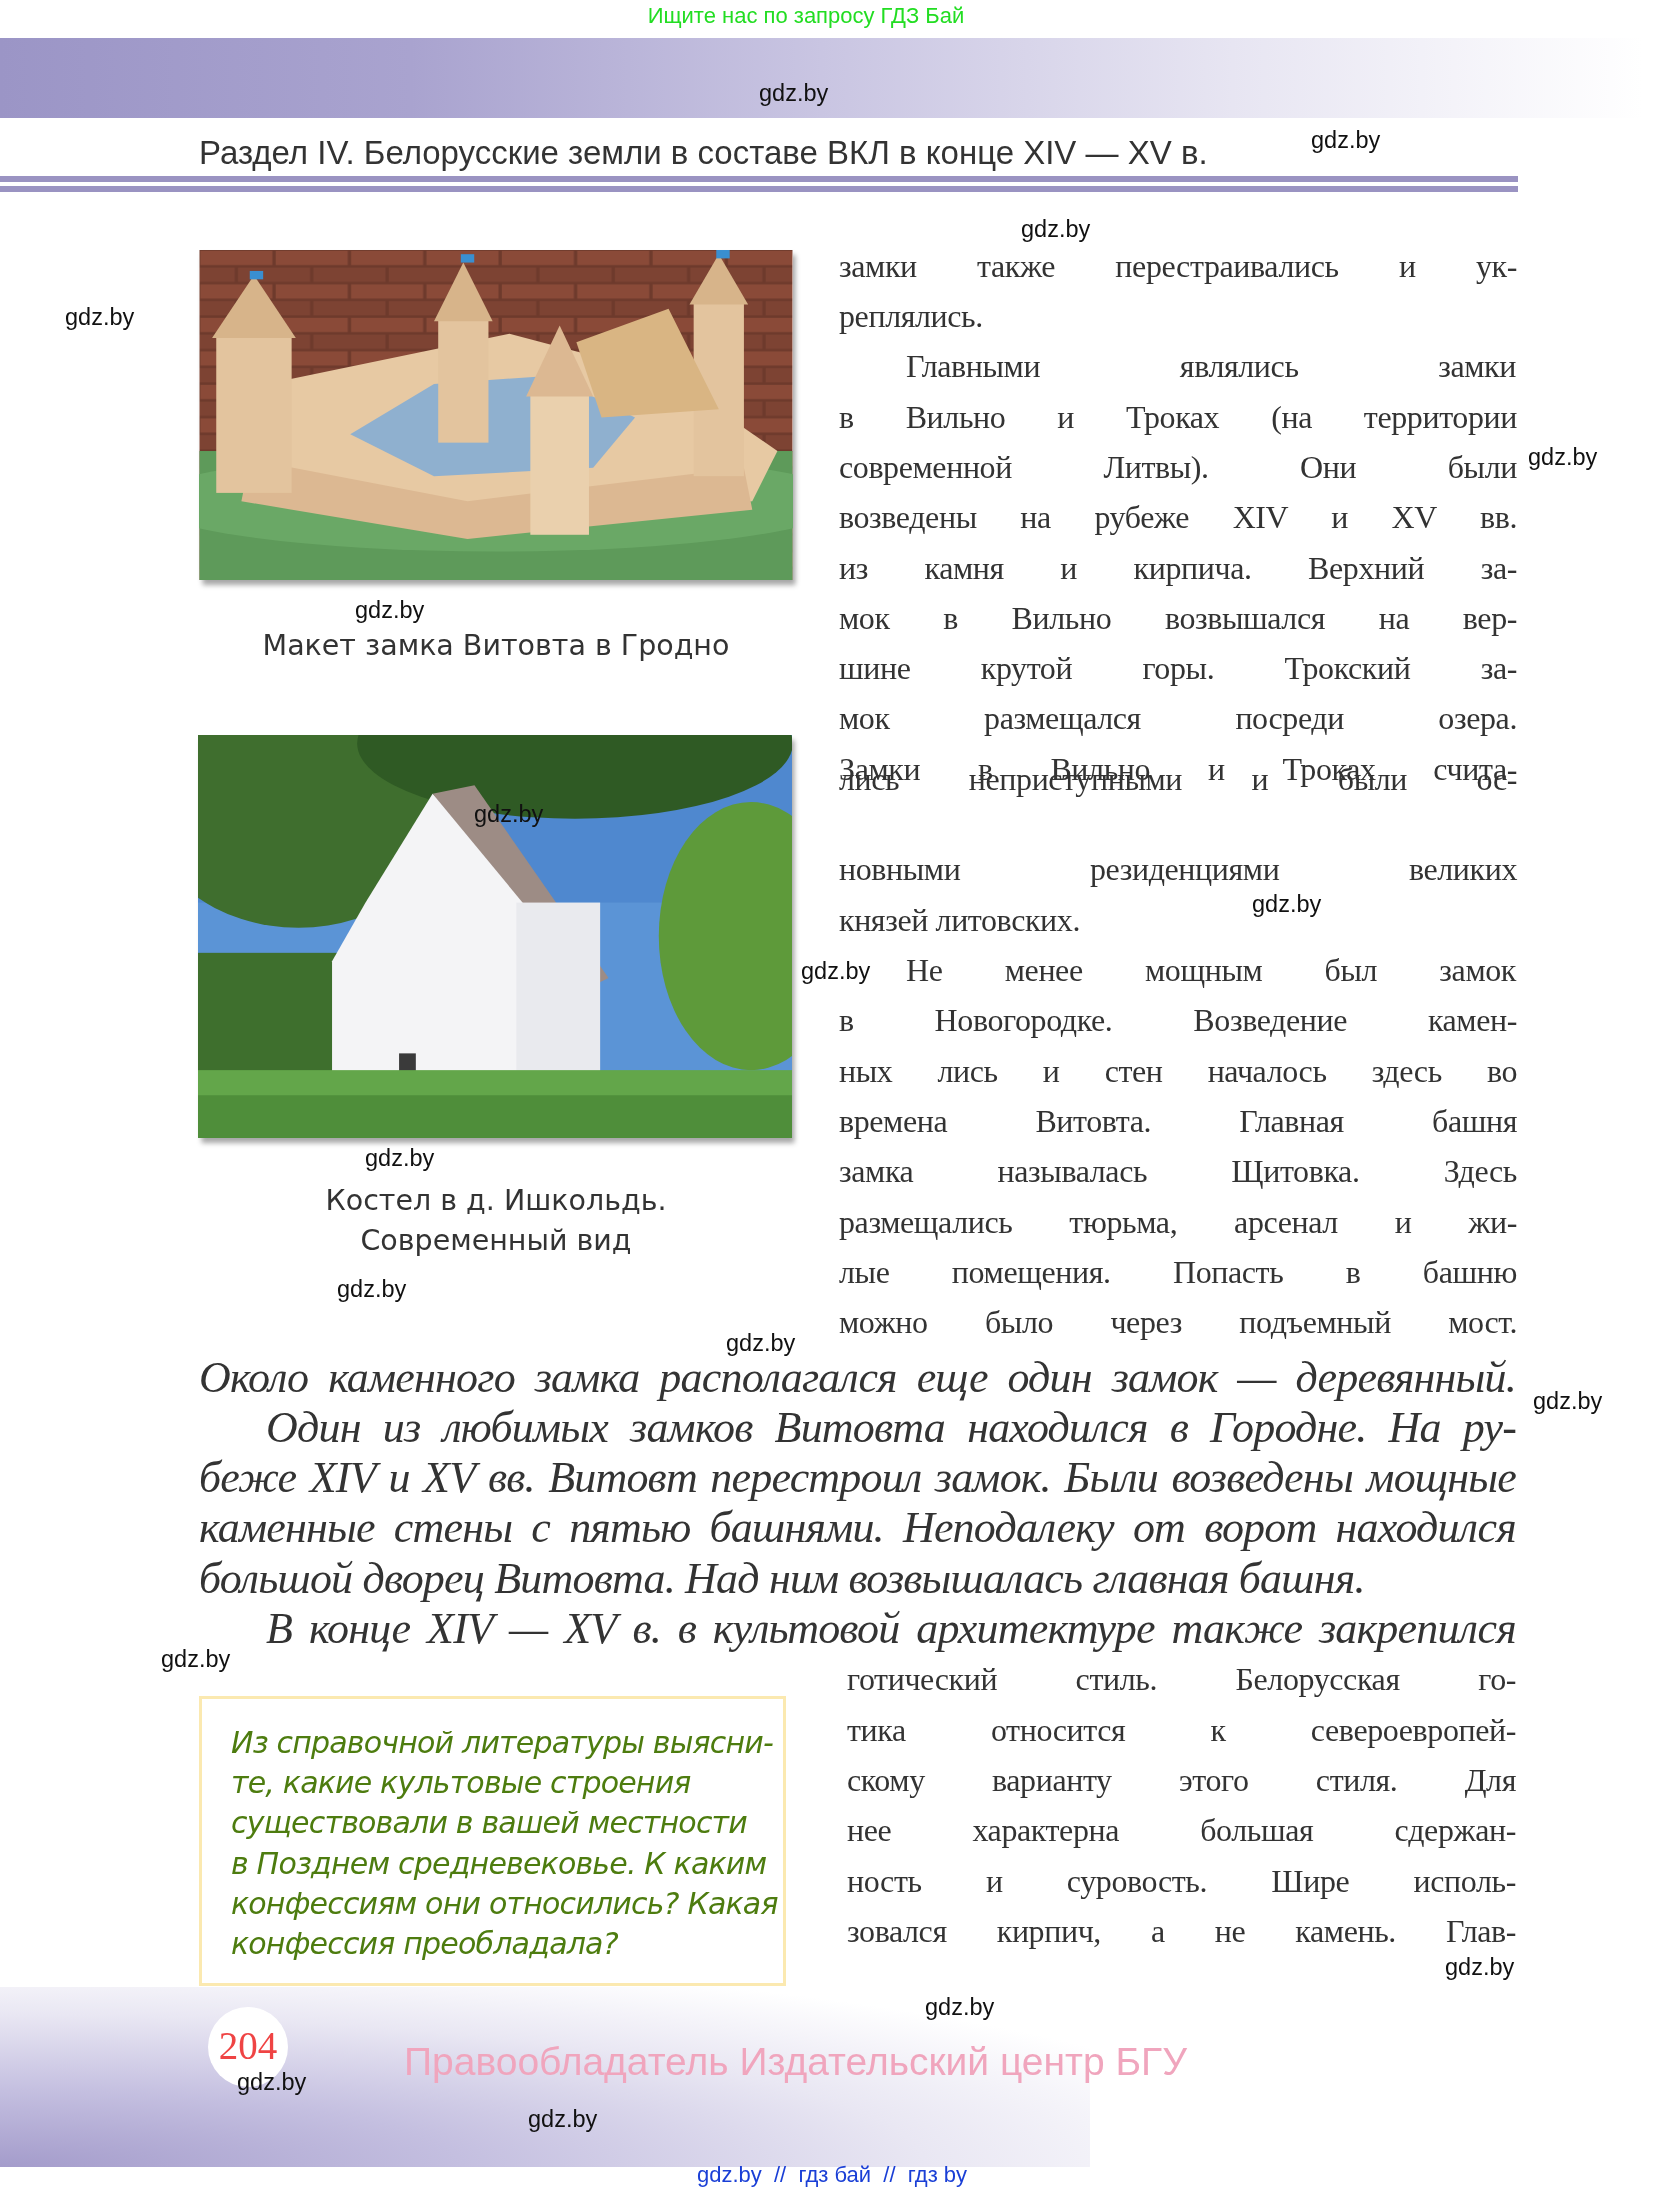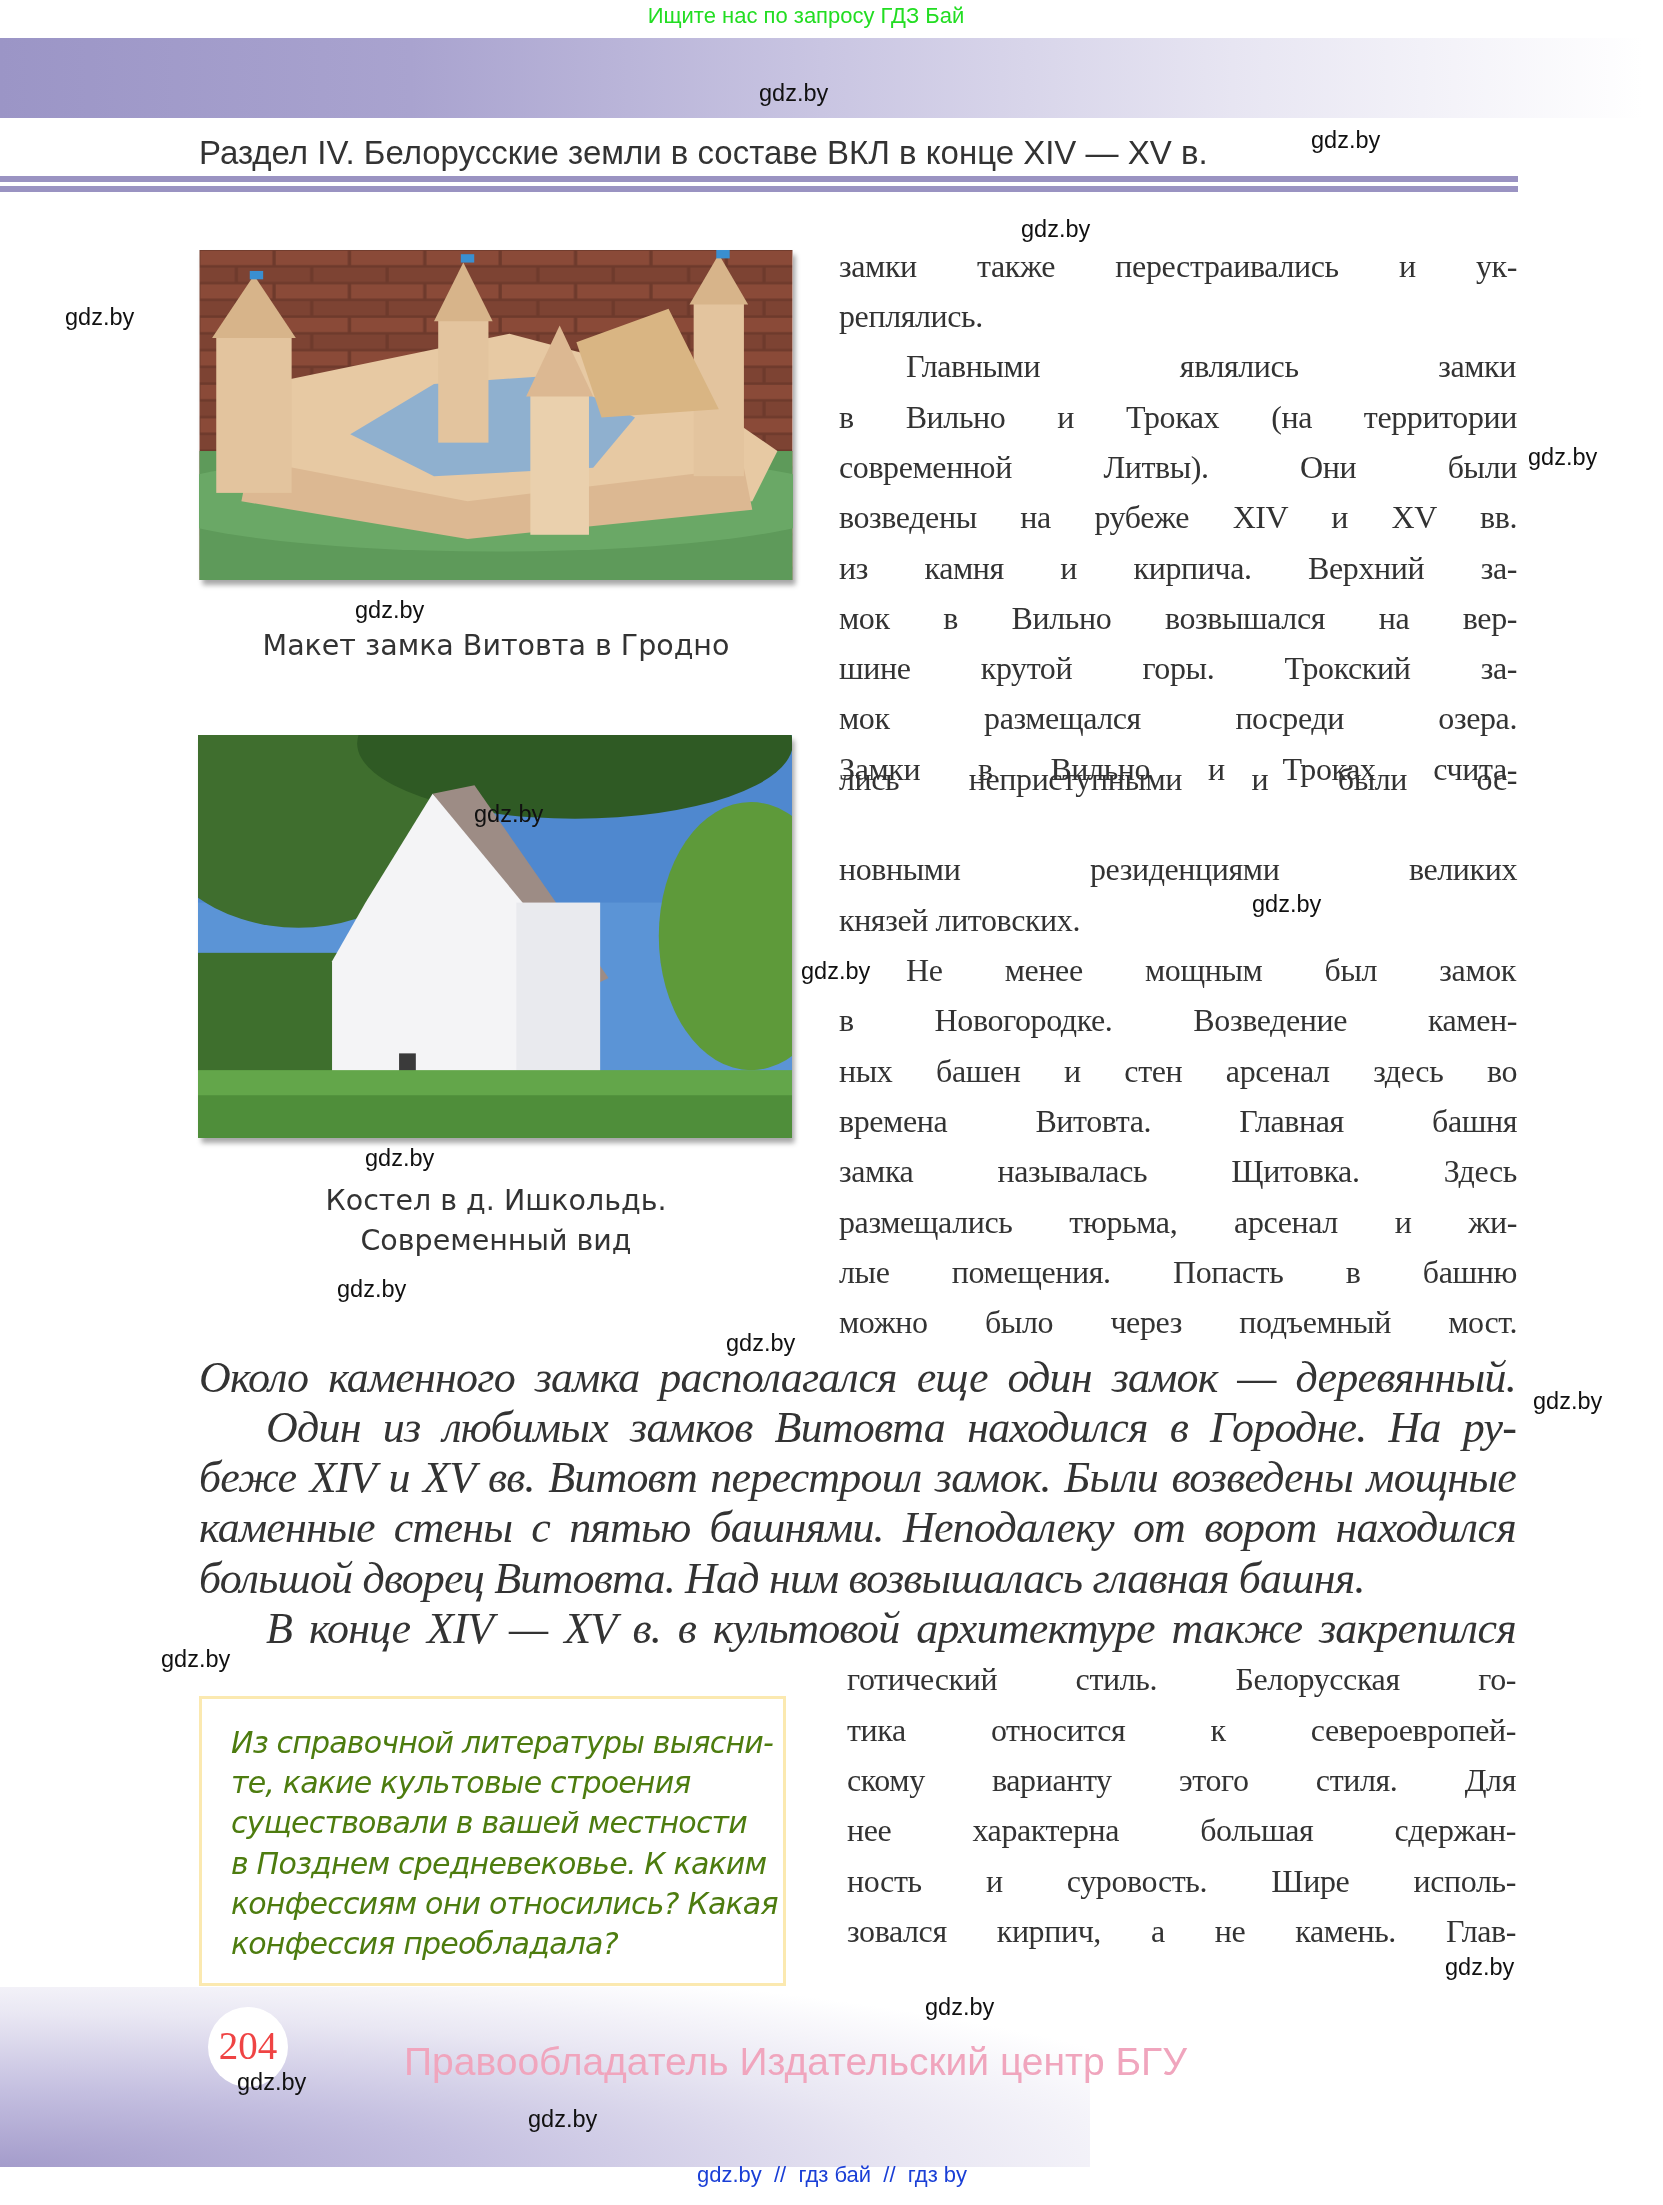--- a/index.html
+++ b/index.html
@@ -114,21 +114,21 @@
   <div class="abs line" style="top:543px;">из камня и кирпича. Верхний за-</div>
   <div class="abs line" style="top:593px;">мок в Вильно возвышался на вер-</div>
   <div class="abs line" style="top:643px;">шине крутой горы. Трокский за-</div>
   <div class="abs line" style="top:693px;">мок размещался посреди озера.</div>
   <div class="abs line" style="top:744px;">Замки в Вильно и Троках счита-</div>
   <div class="abs line" style="top:754px;">лись неприступными и были ос-</div>
   <div class="abs line" style="top:844px;">новными резиденциями великих</div>
   <div class="abs line last" style="top:895px;">князей литовских.</div>
   <div class="abs line indent" style="top:945px;">Не менее мощным был замок</div>
   <div class="abs line" style="top:995px;">в Новогородке. Возведение камен-</div>
-  <div class="abs line" style="top:1046px;">ных башен и стен арсенал здесь во</div>
+  <div class="abs line" style="top:1046px;">ных лись и стен началось здесь во</div>
   <div class="abs line" style="top:1096px;">времена Витовта. Главная башня</div>
   <div class="abs line" style="top:1146px;">замка называлась Щитовка. Здесь</div>
   <div class="abs line" style="top:1197px;">размещались тюрьма, арсенал и жи-</div>
   <div class="abs line" style="top:1247px;">лые помещения. Попасть в башню</div>
   <div class="abs line" style="top:1297px;">можно было через подъемный мост.</div>
 </div>
 
 <div>
   <div class="abs wline" style="top:1353px;">Около каменного замка располагался еще один замок — деревянный.</div>
   <div class="abs wline indent" style="top:1403px;">Один из любимых замков Витовта находился в Городне. На ру-</div>

